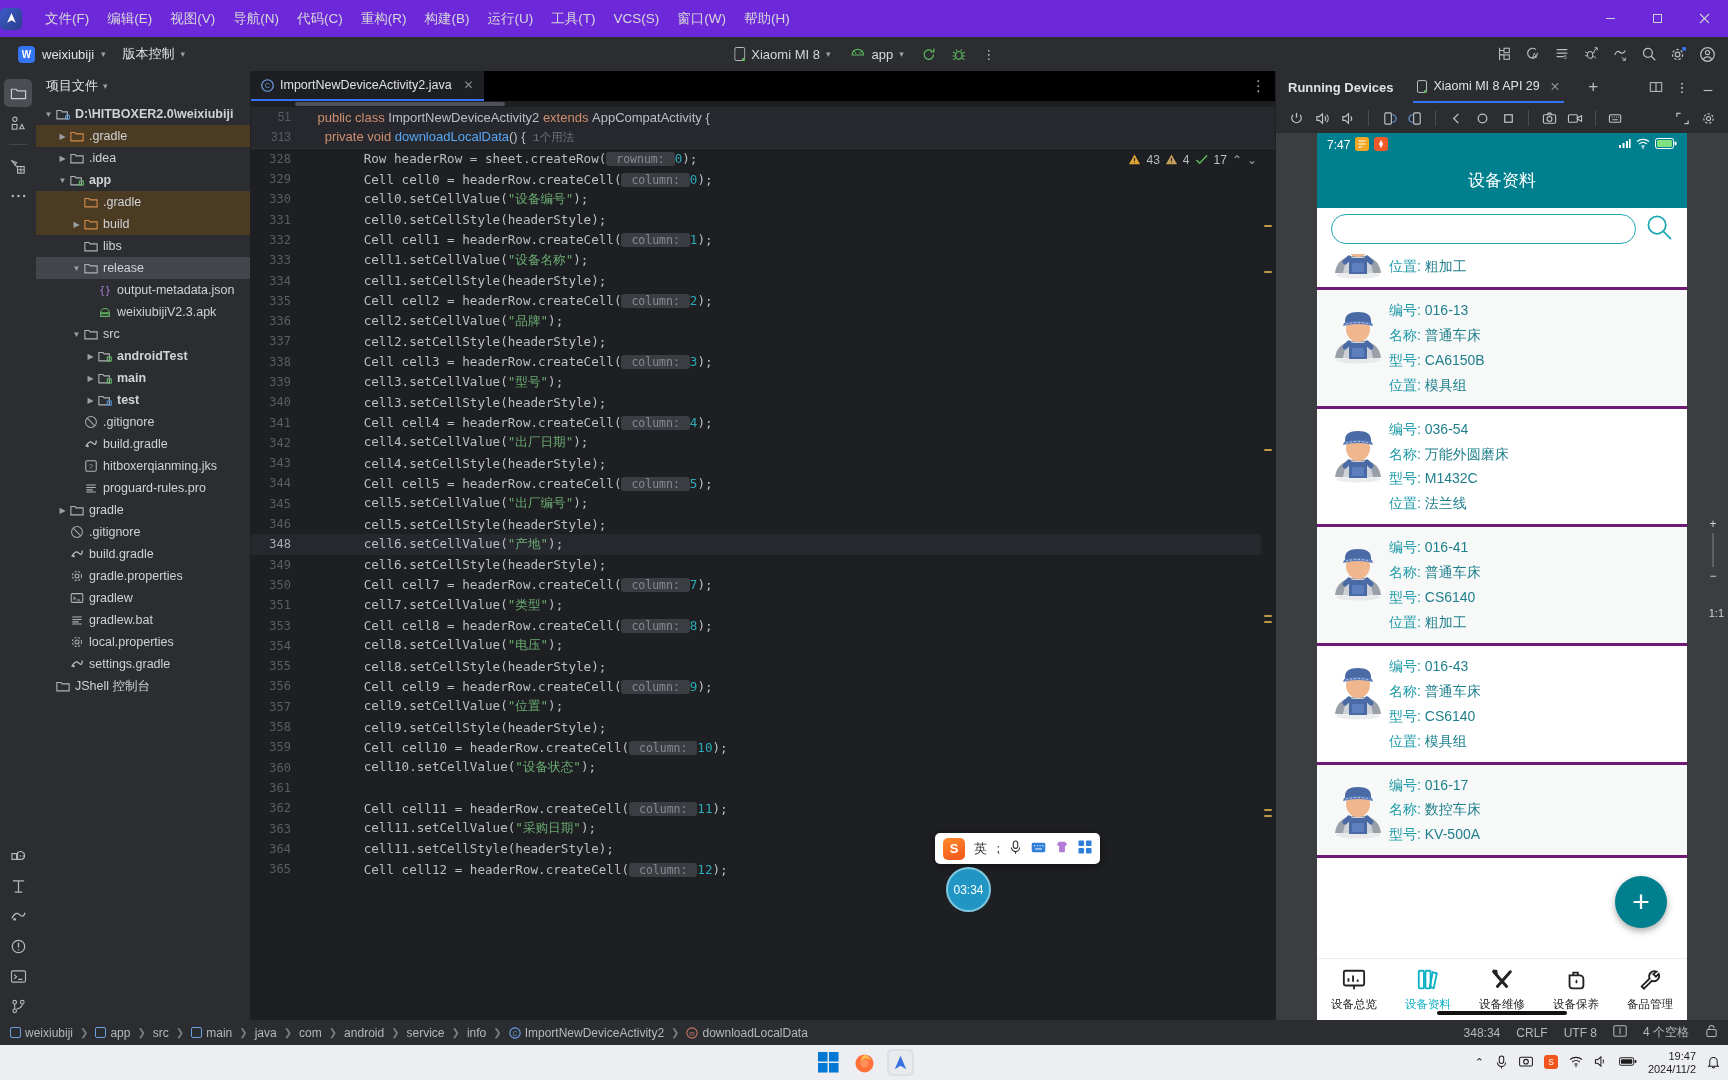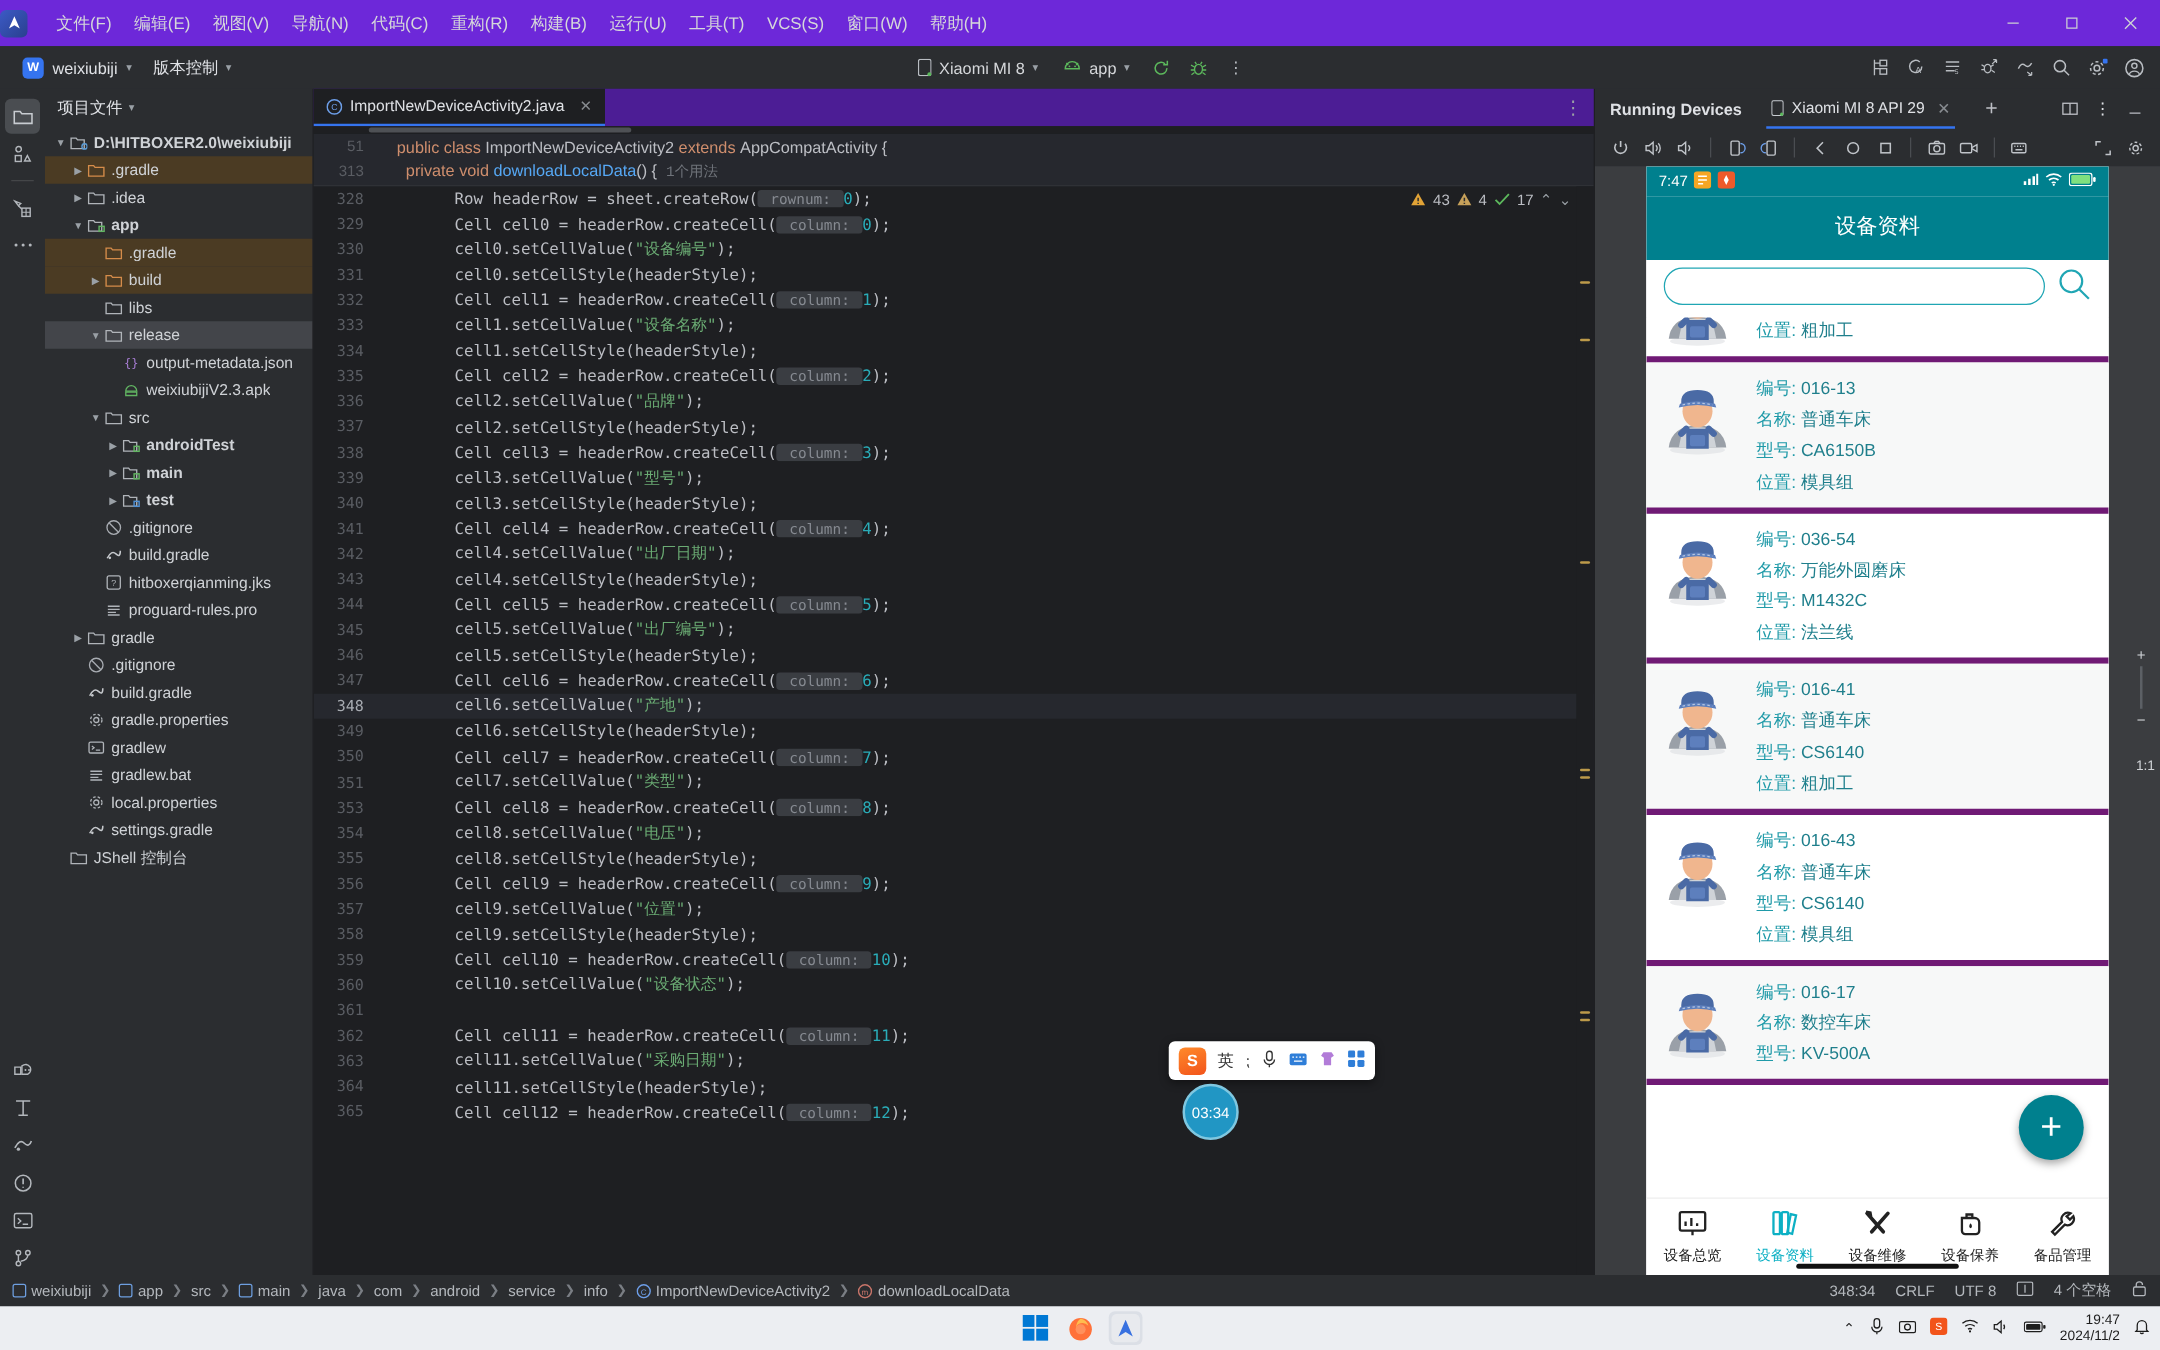--- a/index.html
+++ b/index.html
@@ -46,21 +46,21 @@
   .trow{display:flex;align-items:center;height:22px;white-space:nowrap;color:#cfd2d6;padding-right:4px}
   .trow.sel{background:#43454a}
   .trow.hl{background:#4b3b23}
   .tw{width:13px;display:inline-block;text-align:center;color:#9aa0a6;font-size:8px;flex:none}
   .ti{width:16px;display:flex;justify-content:center;flex:none;margin-right:4px}
   .tlabel{overflow:hidden;text-overflow:ellipsis}
   .bold{font-weight:bold}
 
   
   .editor{flex:1;display:flex;flex-direction:column;background:#1e1f22;min-width:0}
-  .tabstrip{height:30px;display:flex;align-items:center;background:#4c1d95;position:relative}
+  .tabstrip{height:30px;display:flex;align-items:center;background:#000000;position:relative}
   .ftab{height:30px;display:flex;align-items:center;gap:6px;padding:0 10px;background:#1e1f22;font-size:12.5px;color:#dfe1e5;border-bottom:2px solid #3574f0}
   .ftab .x{color:#878b90;font-size:12px;margin-left:6px}
   .tab-more{position:absolute;right:8px;color:#9aa0a6;font-size:15px;letter-spacing:1px}
   .breadscroll{height:6px;background:#1e1f22;position:relative}
   .breadscroll i{position:absolute;left:44px;top:1px;width:210px;height:4px;background:#4e5155;border-radius:2px;display:block}
 
   .sticky{background:#26282e;border-bottom:1px solid #2f3136}
   .codearea{flex:1;position:relative;overflow:hidden;font-family:"DejaVu Sans Mono","Liberation Mono",monospace;font-size:12.6px}
   .cline{display:flex;height:20.3px;align-items:center;white-space:pre}
   .cline.cur{background:#26282e}
@@ -94,21 +94,21 @@
   .rd-ico{width:24px;height:22px;display:flex;align-items:center;justify-content:center;border-radius:4px}
 
   .phone{flex:1;background:#3b3d40;display:flex;justify-content:center;position:relative;overflow:hidden}
   .screen{width:370px;background:#fff;display:flex;flex-direction:column;position:relative;overflow:hidden}
   .ph-status{height:24px;background:#00808e;display:flex;align-items:center;padding:0 10px;color:#ffffff;font-size:12px;gap:5px}
   .ph-status .sp{flex:1}
   .ph-title{background:#00808e;color:#fff;text-align:center;font-size:17px;padding:12px 0 16px;}
   .ph-search{display:flex;align-items:center;gap:10px;padding:6px 14px 10px;background:#fff}
   .ph-input{flex:1;height:30px;border:1.6px solid #20a6b4;border-radius:16px;background:#fff}
   .ph-list{flex:1;overflow:hidden;background:#fff}
-  .devcard{display:flex;gap:18px;padding:8px 12px;border-bottom:5px solid #701a75}
+  .devcard{display:flex;gap:2px;padding:8px 12px;border-bottom:3px solid #701a75}
   .devcard:nth-child(even){background:#f7f8f8}
   .avatar{width:58px;height:66px;flex:none;position:relative}
   .devinfo{font-size:14px;color:#1f7f8c;line-height:1.78}
   .devinfo .lbl{color:#1f9aa8}
   .fab{position:absolute;right:20px;bottom:92px;width:52px;height:52px;border-radius:50%;background:#00808e;color:#fff;display:flex;align-items:center;justify-content:center;font-size:30px;box-shadow:0 3px 7px rgba(0,0,0,.35)}
   .ph-nav{height:62px;background:#fff;display:flex;border-top:1px solid #eee}
   .navitem{flex:1;display:flex;flex-direction:column;align-items:center;justify-content:center;gap:3px;font-size:11.5px;color:#222}
   .navitem.active{color:#0db0c4}
   .gesture{position:absolute;bottom:5px;left:50%;transform:translateX(-50%);width:130px;height:4px;border-radius:2px;background:#111}
 
@@ -656,21 +656,20 @@
             <div class="cline"><span class="gut">337</span><span class="ctext">&nbsp;&nbsp;&nbsp;&nbsp;&nbsp;&nbsp;&nbsp;&nbsp;<span class="pln">cell2.setCellStyle(headerStyle);</span></span></div>
             <div class="cline"><span class="gut">338</span><span class="ctext">&nbsp;&nbsp;&nbsp;&nbsp;&nbsp;&nbsp;&nbsp;&nbsp;<span class="pln">Cell&nbsp;cell3&nbsp;=&nbsp;headerRow.createCell(</span><span class="hint">&nbsp;column:&nbsp;</span><span class="num">3</span><span class="pln">);</span></span></div>
             <div class="cline"><span class="gut">339</span><span class="ctext">&nbsp;&nbsp;&nbsp;&nbsp;&nbsp;&nbsp;&nbsp;&nbsp;<span class="pln">cell3.setCellValue(</span><span class="str">"型号"</span><span class="pln">);</span></span></div>
             <div class="cline"><span class="gut">340</span><span class="ctext">&nbsp;&nbsp;&nbsp;&nbsp;&nbsp;&nbsp;&nbsp;&nbsp;<span class="pln">cell3.setCellStyle(headerStyle);</span></span></div>
             <div class="cline"><span class="gut">341</span><span class="ctext">&nbsp;&nbsp;&nbsp;&nbsp;&nbsp;&nbsp;&nbsp;&nbsp;<span class="pln">Cell&nbsp;cell4&nbsp;=&nbsp;headerRow.createCell(</span><span class="hint">&nbsp;column:&nbsp;</span><span class="num">4</span><span class="pln">);</span></span></div>
             <div class="cline"><span class="gut">342</span><span class="ctext">&nbsp;&nbsp;&nbsp;&nbsp;&nbsp;&nbsp;&nbsp;&nbsp;<span class="pln">cell4.setCellValue(</span><span class="str">"出厂日期"</span><span class="pln">);</span></span></div>
             <div class="cline"><span class="gut">343</span><span class="ctext">&nbsp;&nbsp;&nbsp;&nbsp;&nbsp;&nbsp;&nbsp;&nbsp;<span class="pln">cell4.setCellStyle(headerStyle);</span></span></div>
             <div class="cline"><span class="gut">344</span><span class="ctext">&nbsp;&nbsp;&nbsp;&nbsp;&nbsp;&nbsp;&nbsp;&nbsp;<span class="pln">Cell&nbsp;cell5&nbsp;=&nbsp;headerRow.createCell(</span><span class="hint">&nbsp;column:&nbsp;</span><span class="num">5</span><span class="pln">);</span></span></div>
             <div class="cline"><span class="gut">345</span><span class="ctext">&nbsp;&nbsp;&nbsp;&nbsp;&nbsp;&nbsp;&nbsp;&nbsp;<span class="pln">cell5.setCellValue(</span><span class="str">"出厂编号"</span><span class="pln">);</span></span></div>
             <div class="cline"><span class="gut">346</span><span class="ctext">&nbsp;&nbsp;&nbsp;&nbsp;&nbsp;&nbsp;&nbsp;&nbsp;<span class="pln">cell5.setCellStyle(headerStyle);</span></span></div>
-            <div class="cline"><span class="gut">347</span><span class="ctext">&nbsp;&nbsp;&nbsp;&nbsp;&nbsp;&nbsp;&nbsp;&nbsp;<span class="pln">Cell&nbsp;cell6&nbsp;=&nbsp;headerRow.createCell(</span><span class="hint">&nbsp;column:&nbsp;</span><span class="num">6</span><span class="pln">);</span></span></div>
             <div class="cline cur"><span class="gut">348</span><span class="ctext">&nbsp;&nbsp;&nbsp;&nbsp;&nbsp;&nbsp;&nbsp;&nbsp;<span class="pln">cell6.setCellValue(</span><span class="str">"产地"</span><span class="pln">);</span></span></div>
             <div class="cline"><span class="gut">349</span><span class="ctext">&nbsp;&nbsp;&nbsp;&nbsp;&nbsp;&nbsp;&nbsp;&nbsp;<span class="pln">cell6.setCellStyle(headerStyle);</span></span></div>
             <div class="cline"><span class="gut">350</span><span class="ctext">&nbsp;&nbsp;&nbsp;&nbsp;&nbsp;&nbsp;&nbsp;&nbsp;<span class="pln">Cell&nbsp;cell7&nbsp;=&nbsp;headerRow.createCell(</span><span class="hint">&nbsp;column:&nbsp;</span><span class="num">7</span><span class="pln">);</span></span></div>
             <div class="cline"><span class="gut">351</span><span class="ctext">&nbsp;&nbsp;&nbsp;&nbsp;&nbsp;&nbsp;&nbsp;&nbsp;<span class="pln">cell7.setCellValue(</span><span class="str">"类型"</span><span class="pln">);</span></span></div>
             <div class="cline"><span class="gut">353</span><span class="ctext">&nbsp;&nbsp;&nbsp;&nbsp;&nbsp;&nbsp;&nbsp;&nbsp;<span class="pln">Cell&nbsp;cell8&nbsp;=&nbsp;headerRow.createCell(</span><span class="hint">&nbsp;column:&nbsp;</span><span class="num">8</span><span class="pln">);</span></span></div>
             <div class="cline"><span class="gut">354</span><span class="ctext">&nbsp;&nbsp;&nbsp;&nbsp;&nbsp;&nbsp;&nbsp;&nbsp;<span class="pln">cell8.setCellValue(</span><span class="str">"电压"</span><span class="pln">);</span></span></div>
             <div class="cline"><span class="gut">355</span><span class="ctext">&nbsp;&nbsp;&nbsp;&nbsp;&nbsp;&nbsp;&nbsp;&nbsp;<span class="pln">cell8.setCellStyle(headerStyle);</span></span></div>
             <div class="cline"><span class="gut">356</span><span class="ctext">&nbsp;&nbsp;&nbsp;&nbsp;&nbsp;&nbsp;&nbsp;&nbsp;<span class="pln">Cell&nbsp;cell9&nbsp;=&nbsp;headerRow.createCell(</span><span class="hint">&nbsp;column:&nbsp;</span><span class="num">9</span><span class="pln">);</span></span></div>
             <div class="cline"><span class="gut">357</span><span class="ctext">&nbsp;&nbsp;&nbsp;&nbsp;&nbsp;&nbsp;&nbsp;&nbsp;<span class="pln">cell9.setCellValue(</span><span class="str">"位置"</span><span class="pln">);</span></span></div>
             <div class="cline"><span class="gut">358</span><span class="ctext">&nbsp;&nbsp;&nbsp;&nbsp;&nbsp;&nbsp;&nbsp;&nbsp;<span class="pln">cell9.setCellStyle(headerStyle);</span></span></div>

